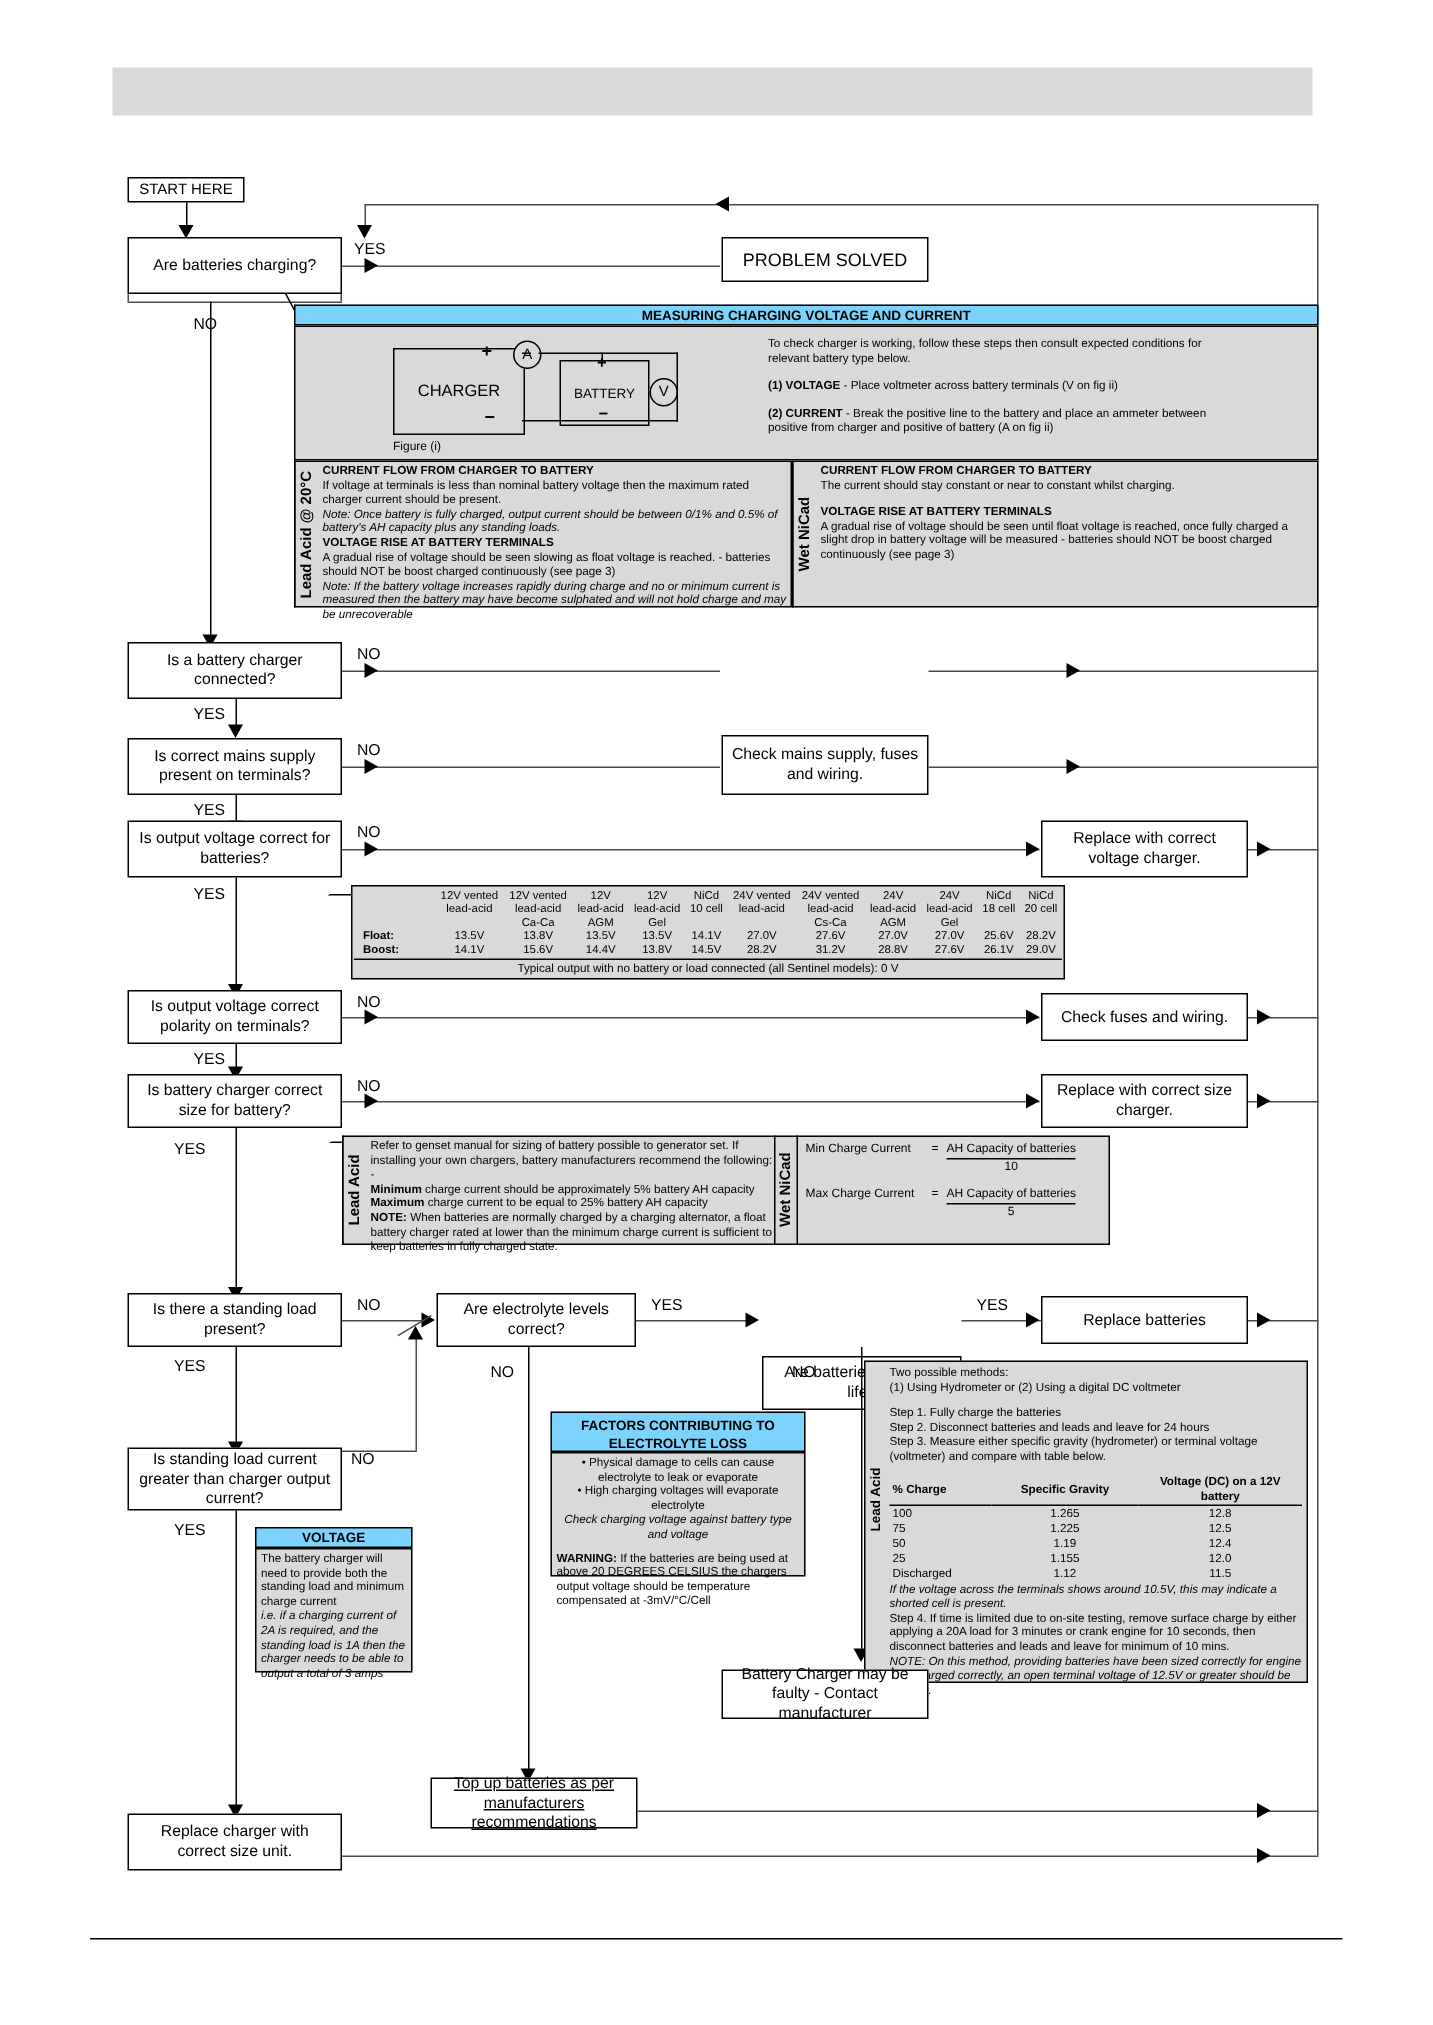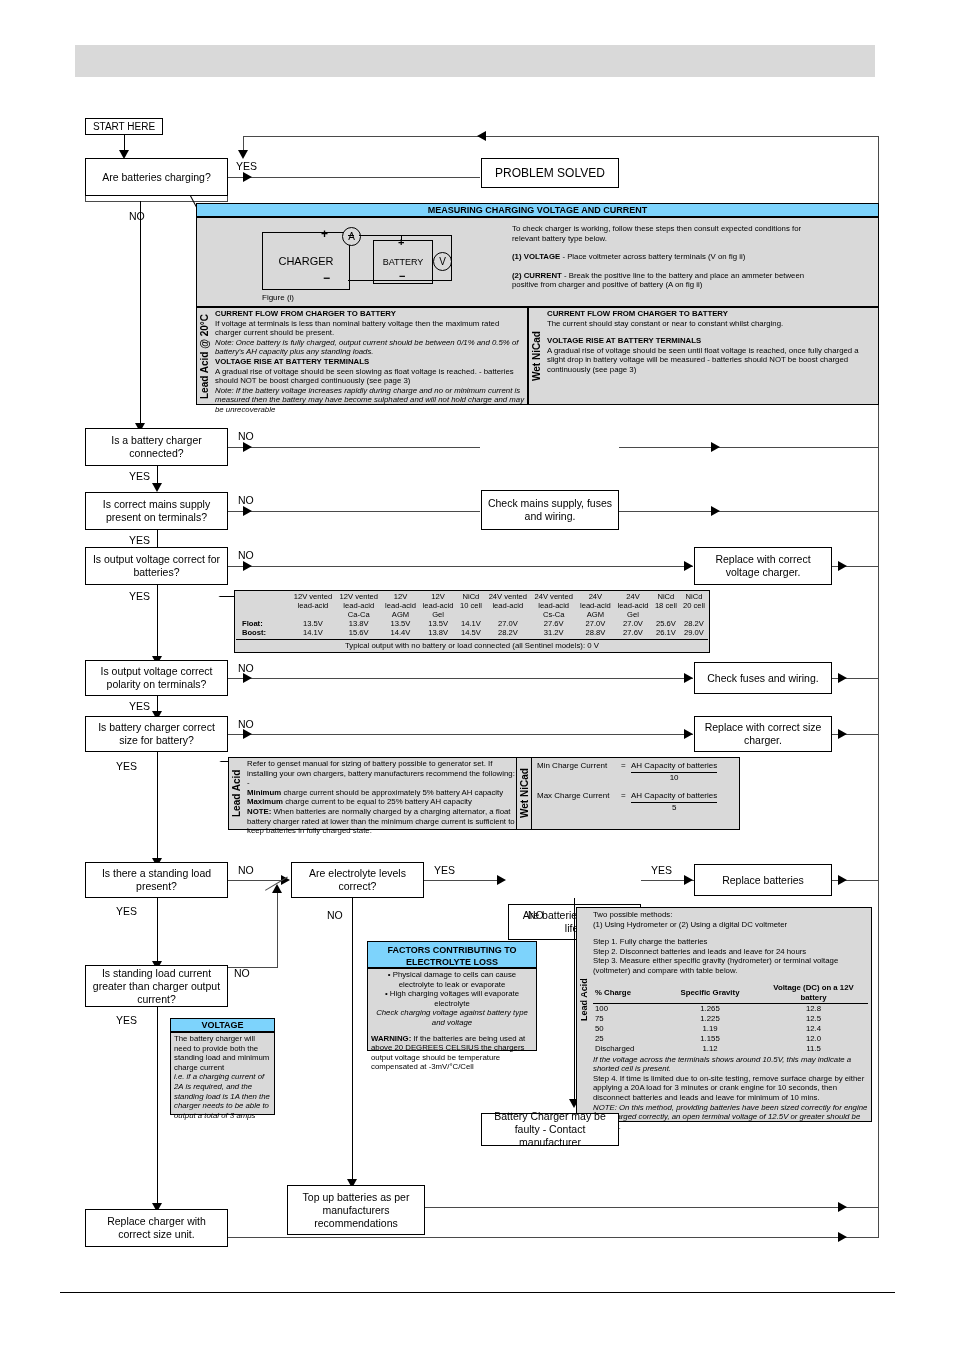--- a/index.html
+++ b/index.html
@@ -465,21 +465,21 @@
     </tbody>
       </table>
 
     <div class="p-txt" style="font-style:italic;margin-top:1px;">If the voltage across the terminals shows around 10.5V, this may indicate a shorted cell is present.</div>
     <div class="p-txt">Step 4. If time is limited due to on-site testing, remove surface charge by either applying a 20A load for 3 minutes or crank engine for 10 seconds, then disconnect batteries and leads and leave for minimum of 10 mins.</div>
     <div class="p-txt" style="font-style:italic;">NOTE: On this method, providing batteries have been sized correctly for engine and charged correctly, an open terminal voltage of 12.5V or greater should be present.</div>
   </div>
 
   <div class="box thin" style="left:481px;top:1113px;width:138px;height:33px;">Battery Charger may be faulty - Contact manufacturer</div>
 
-  <div class="box" style="left:287px;top:1185px;width:138px;height:50px;">Top up batteries as per manufacturers recommendations</div>
+  <div class="box" style="left:287px;top:1185px;width:138px;height:34px;text-decoration:underline;">Top up batteries as per manufacturers recommendations</div>
   <div class="h" style="left:425px;top:1207px;width:454px;"></div>
   <div class="ar r" style="left:838px;top:1202px;"></div>
 
   <div class="box" style="left:85px;top:1209px;width:143px;height:38px;">Replace charger with correct size unit.</div>
   <div class="h" style="left:228px;top:1237px;width:651px;"></div>
   <div class="ar r" style="left:838px;top:1232px;"></div>
 
 </div>
 
 </body></html>

